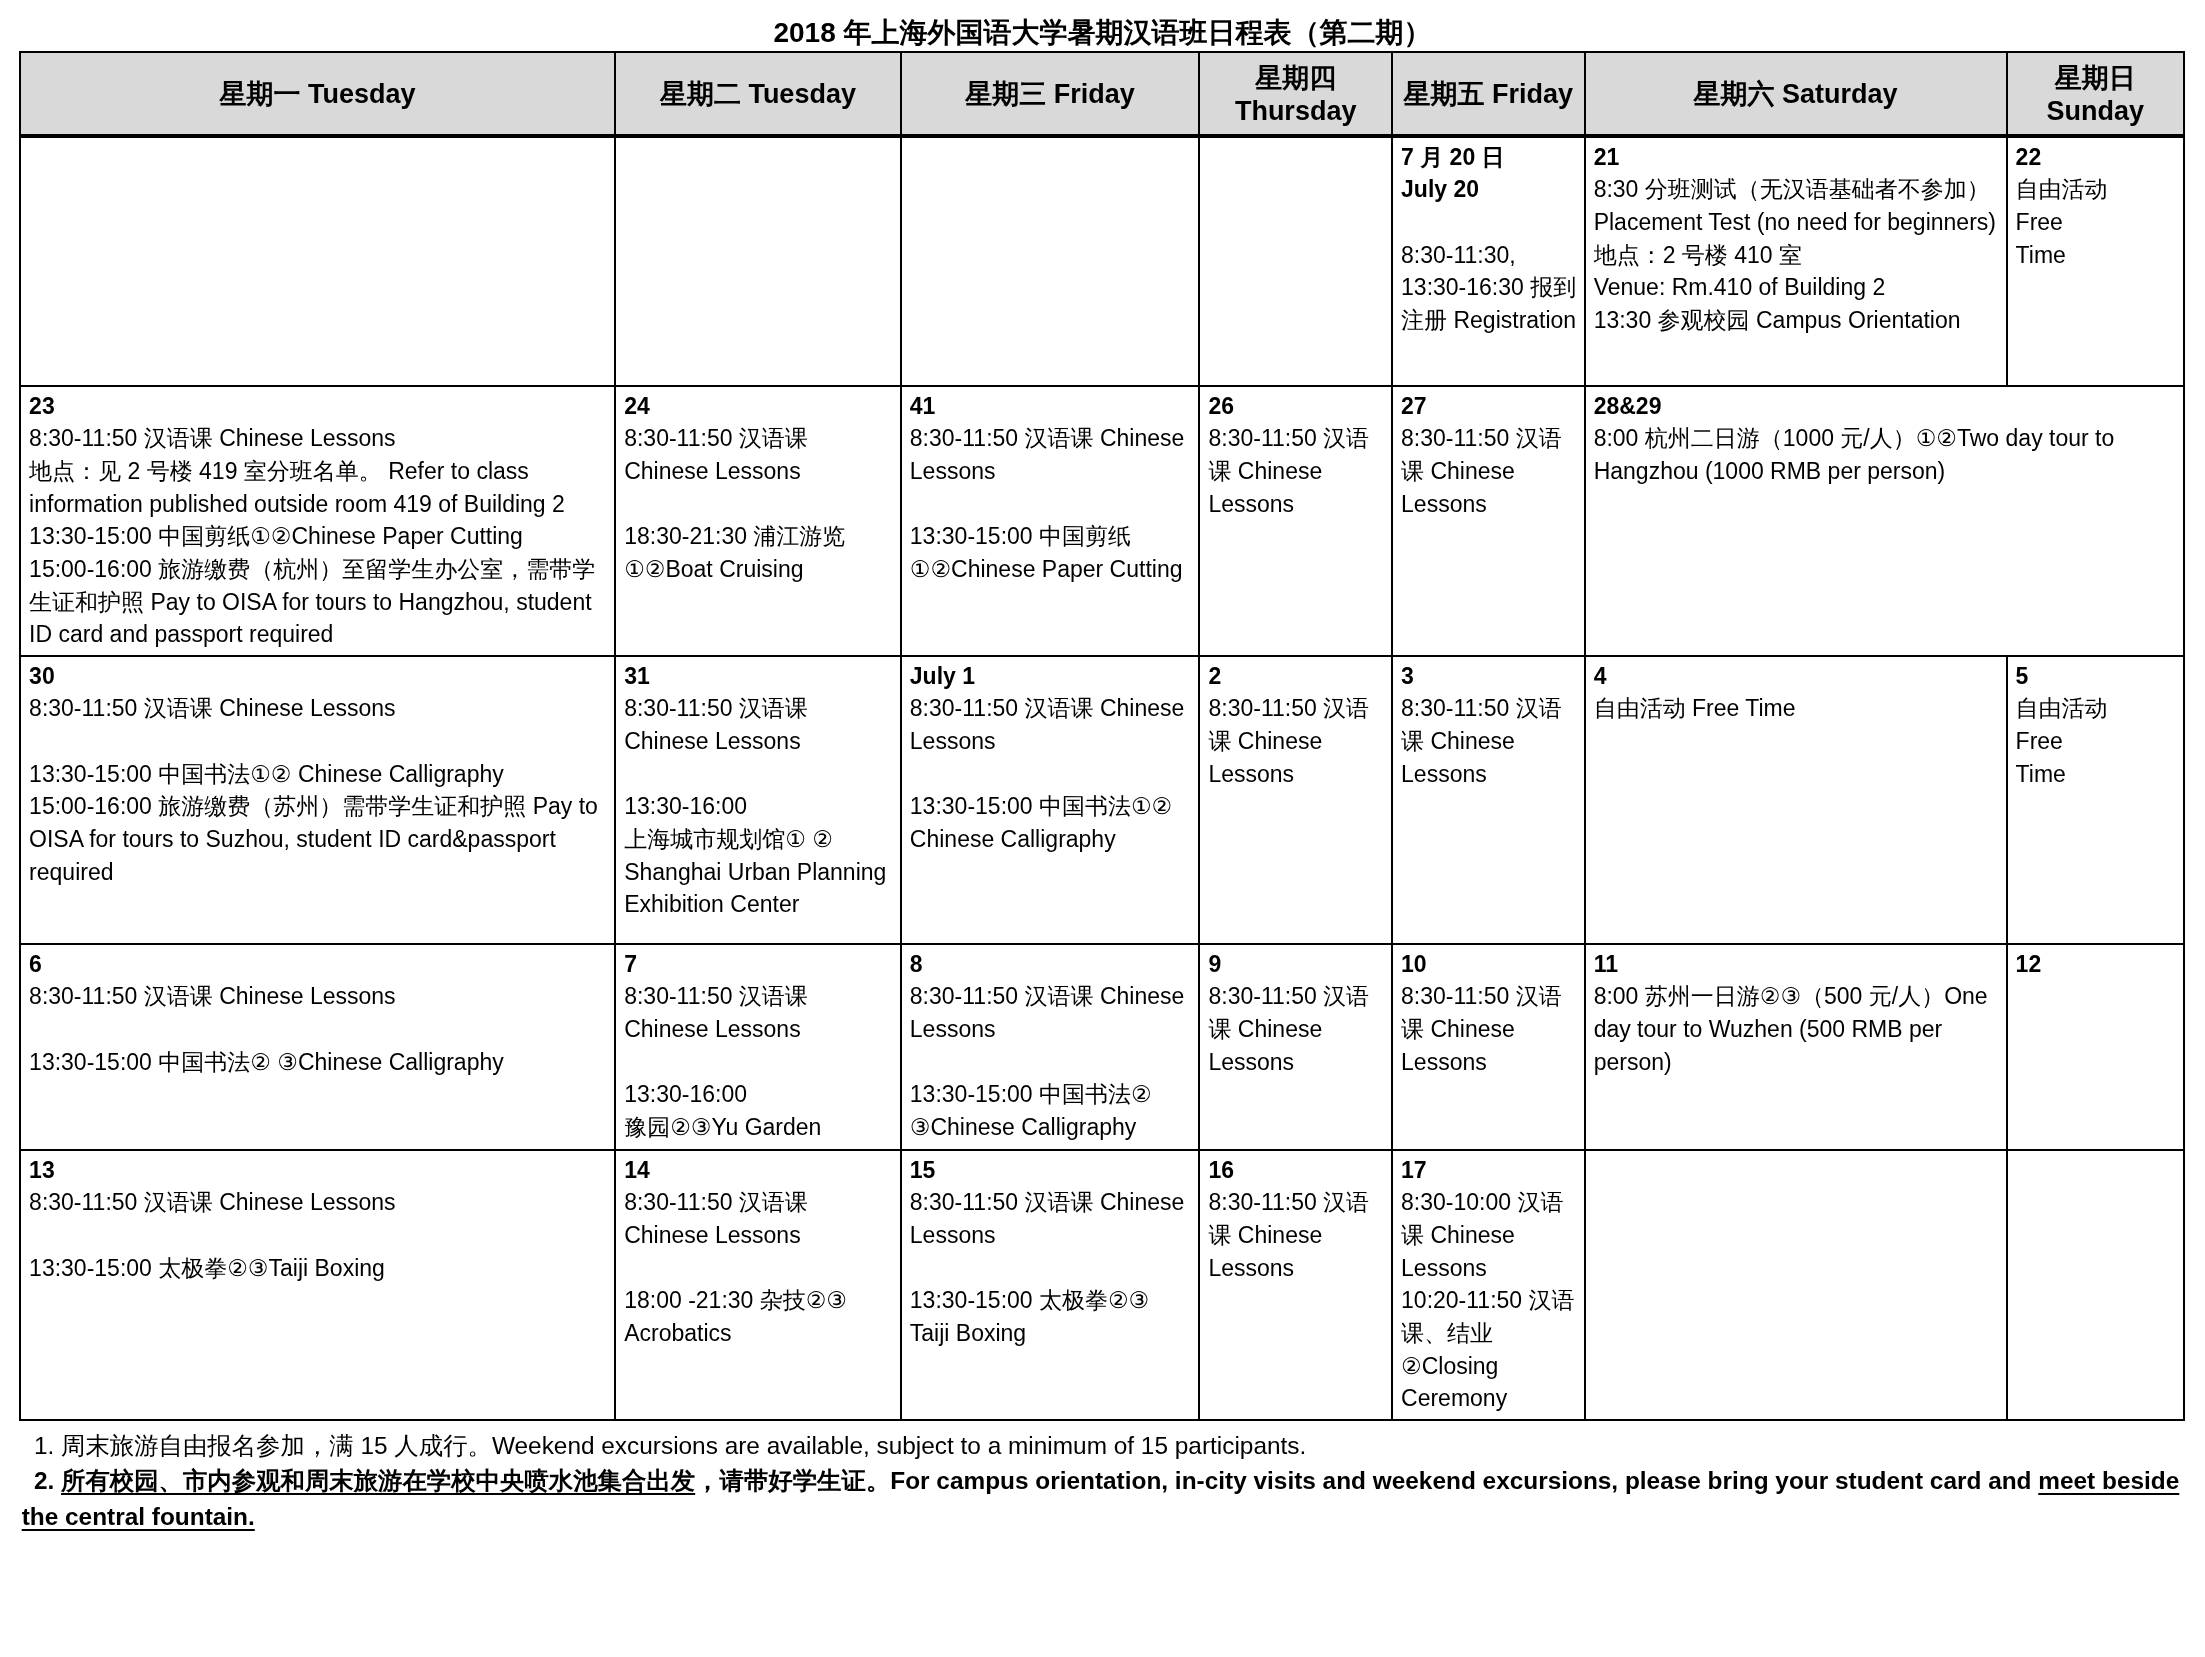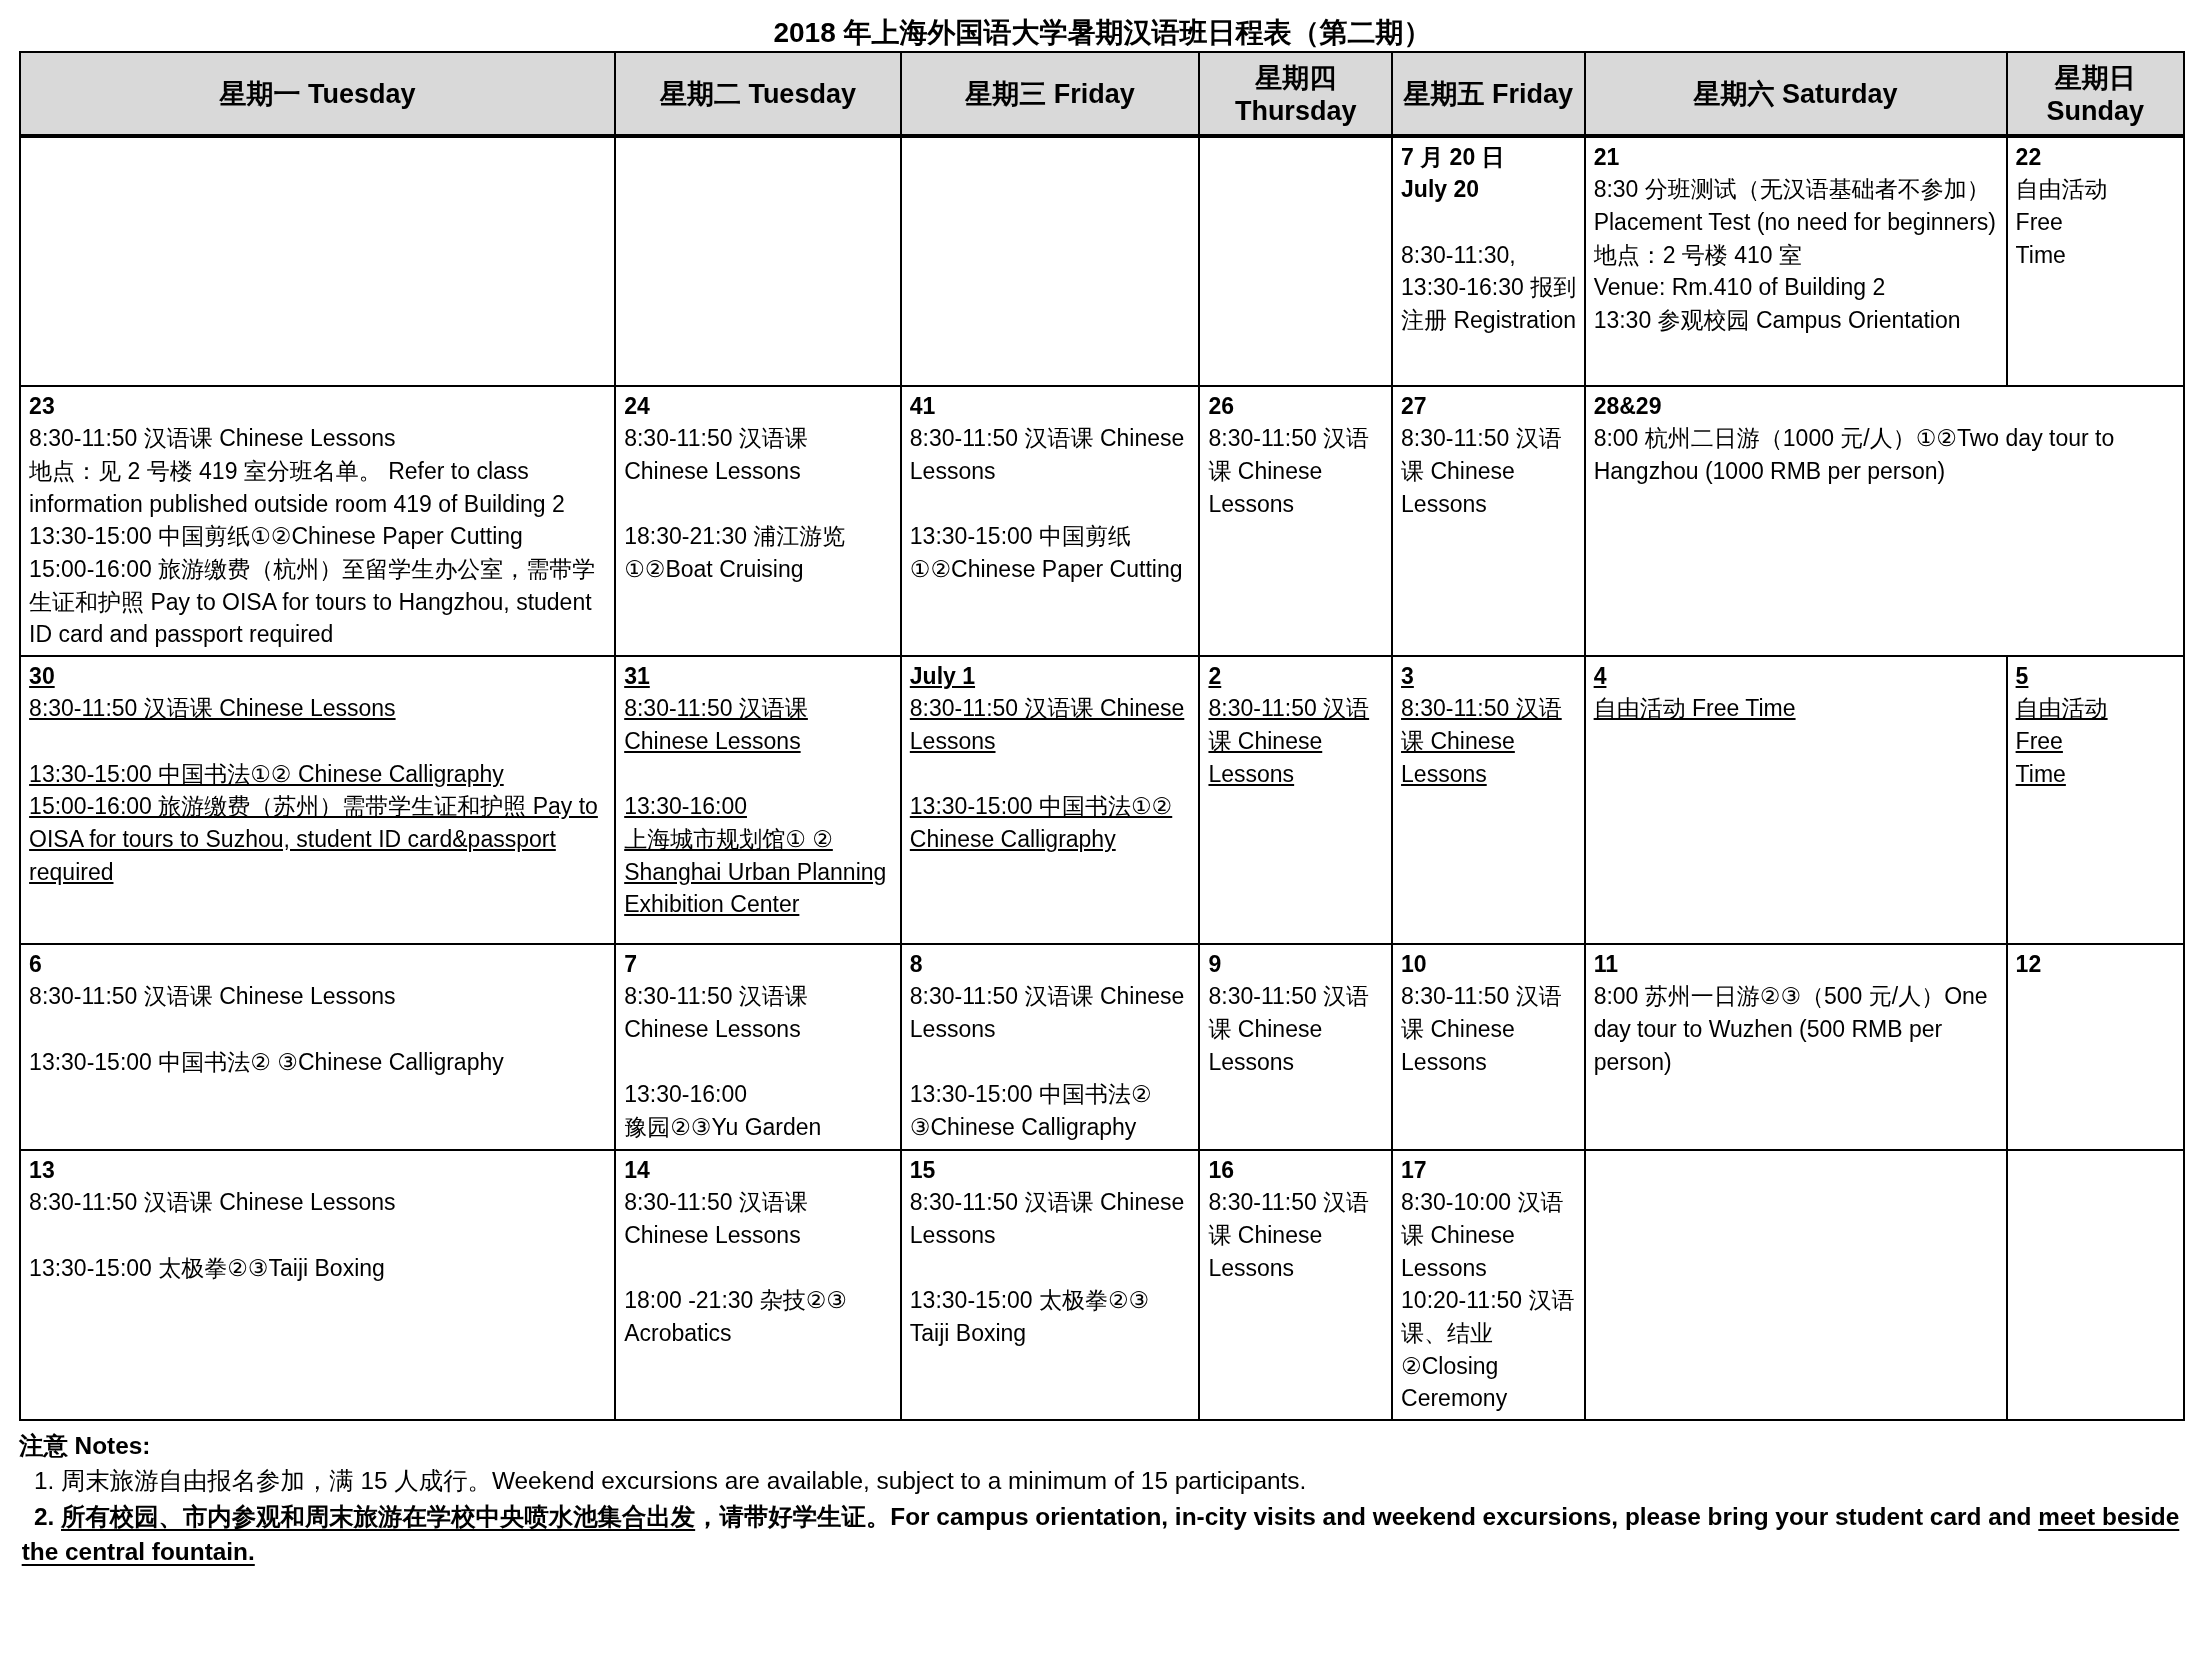--- a/index.html
+++ b/index.html
@@ -156,21 +156,21 @@
           </td>
           <td>
             <div class="day">27</div>
             <div class="body">8:30-11:50 汉语课 Chinese Lessons</div>
           </td>
           <td colspan="2">
             <div class="day">28&amp;29</div>
             <div class="body">8:00 杭州二日游（1000 元/人）①②Two day tour to Hangzhou (1000 RMB per person)</div>
           </td>
         </tr>
-        <tr style="height: 288px; text-decoration: underline;">
+        <tr style="height: 288px;">
           <td>
             <div class="day">30</div>
             <div class="body">8:30-11:50 汉语课 Chinese Lessons
 
 13:30-15:00 中国书法①② Chinese Calligraphy
 15:00-16:00 旅游缴费（苏州）需带学生证和护照 Pay to OISA for tours to Suzhou, student ID card&amp;passport required</div>
           </td>
           <td>
             <div class="day">31</div>
             <div class="body">8:30-11:50 汉语课 Chinese Lessons
@@ -267,21 +267,20 @@
             <div class="body">8:30-10:00 汉语课 Chinese Lessons
 10:20-11:50 汉语课、结业②Closing Ceremony</div>
           </td>
           <td></td>
           <td></td>
         </tr>
       </tbody>
   </table>
 
   <div class="notes">
-    <div class="notes-heading">注意 Notes:</div>
     <div>
         <div class="note"><span>1. 周末旅游自由报名参加，满 15 人成行。Weekend excursions are available, subject to a minimum of 15 participants.</span></div>
         <div class="note"><span class="b">2. </span><span class="b u">所有校园、市内参观和周末旅游在学校中央喷水池集合出发</span><span class="b">，请带好学生证。</span><span class="b">For campus orientation, in-city visits and weekend excursions, please bring your student card and </span><span class="b u">meet beside the central fountain.</span></div>
       </div>
   </div>
 
 </div>
 
 
 </body></html>

